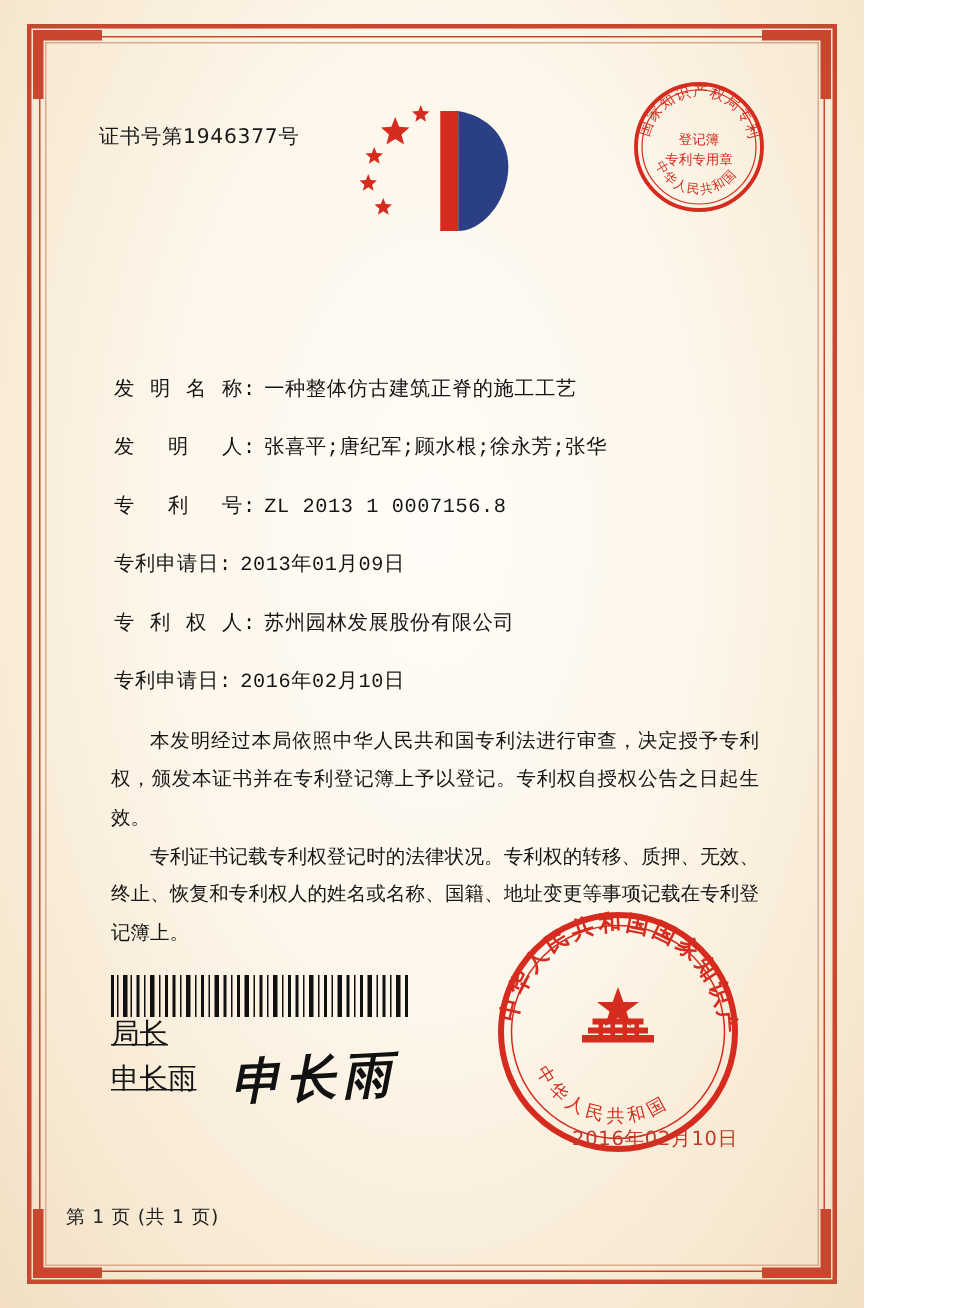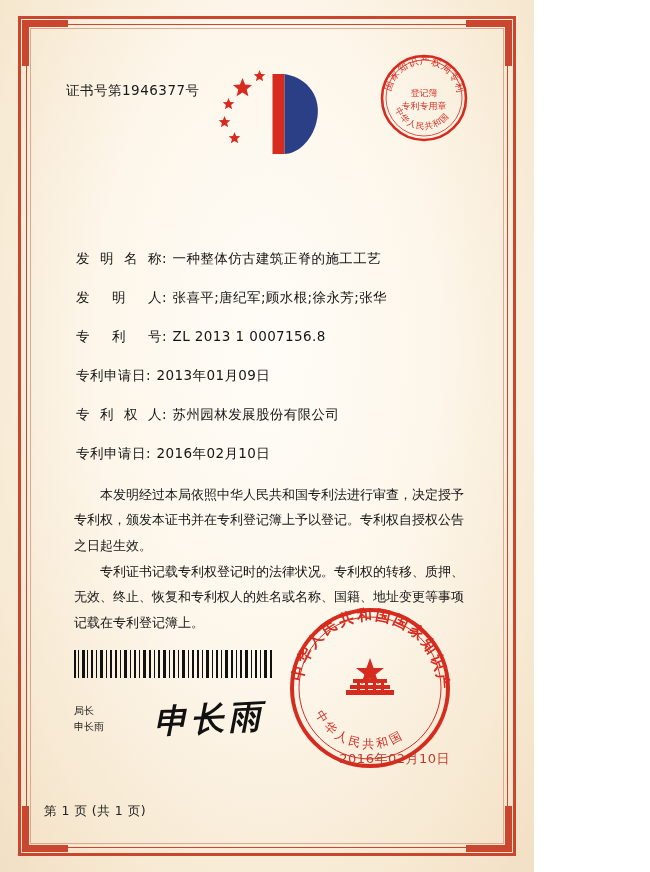--- a/index.html
+++ b/index.html
@@ -8,21 +8,21 @@
     background: #ffffff;
   }
   body {
     width: 650px;
     height: 872px;
     font-family: "DejaVu Sans", "Liberation Sans", sans-serif;
     overflow: hidden;
   }
   .certificate {
     position: relative;
-    width: 534px;
+    width: 576px;
     height: 872px;
     background:
       radial-gradient(ellipse at 50% 40%, #fffdf8 0%, #fdf6ea 45%, #f7e9d2 78%, #f2dfc4 100%);
     box-sizing: border-box;
   }
   
   .border-outer {
     position: absolute;
     left: 18px; top: 16px; right: 18px; bottom: 16px;
     border: 3px solid #c9472f;
@@ -99,20 +99,21 @@
     color: #c0392b;
     text-indent: 13px;
   }
 
   
   .fields {
     position: absolute;
     left: 32px;
     right: 20px;
     top: 208px;
+    font-family: Liberation Mono, monospace;
   }
   .field-row {
     display: flex;
     align-items: baseline;
     margin-bottom: 21px;
     font-size: 13.5px;
     color: #151515;
   }
   .field-label {
     white-space: nowrap;
@@ -155,23 +156,24 @@
     bottom: 152px;
     width: 200px;
     height: 28px;
   }
 
   
   .sig-block {
     position: absolute;
     left: 30px;
     bottom: 96px;
-    font-size: 10px;
+    font-size: 19px;
     line-height: 1.55;
     color: #151515;
+    text-decoration: underline;
   }
   .handwriting {
     position: absolute;
     left: 110px;
     bottom: 88px;
     font-family: "DejaVu Serif", "Liberation Serif", serif;
     font-size: 33px;
     font-style: italic;
     font-weight: bold;
     color: #111;

